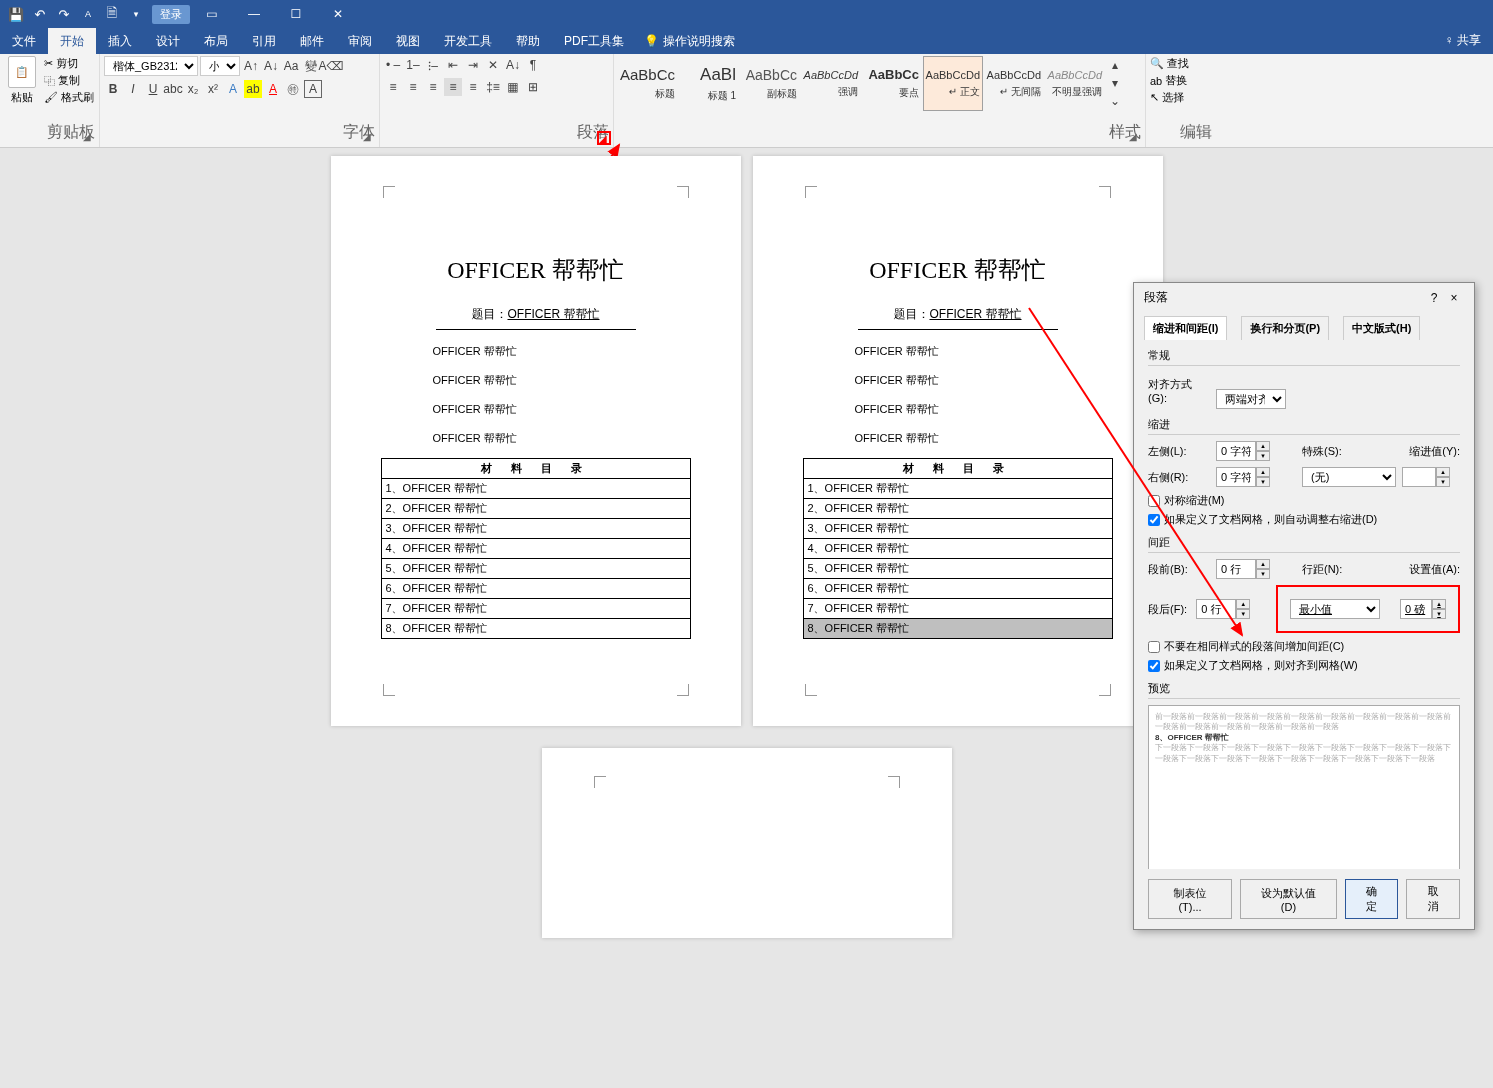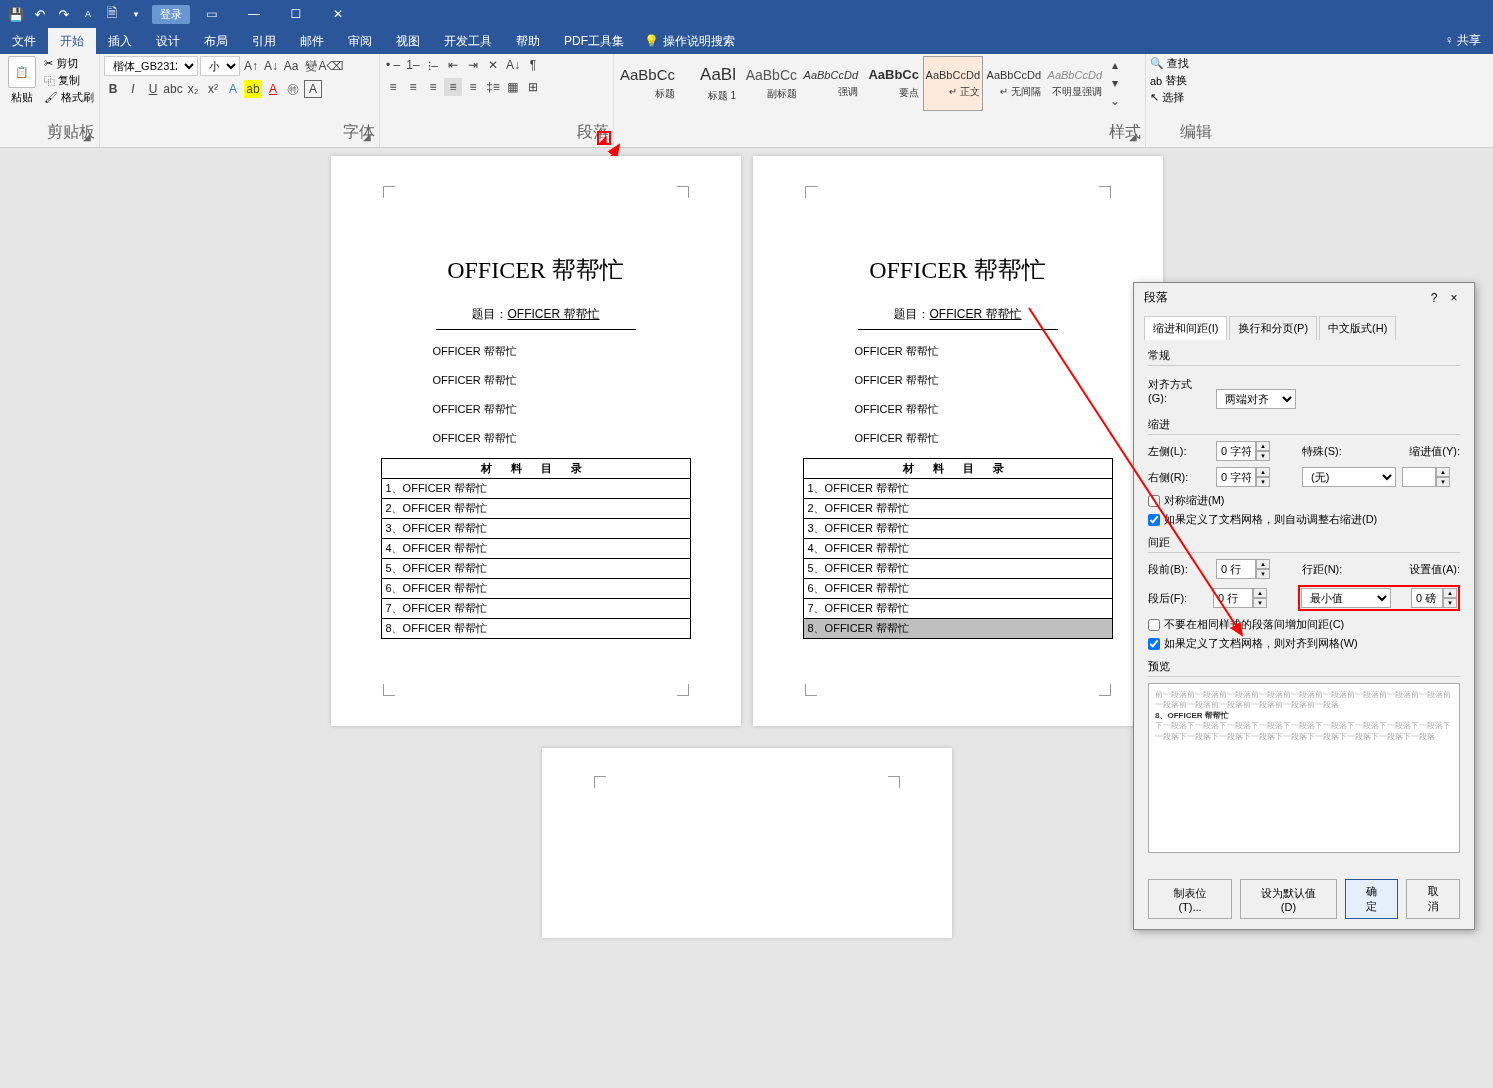--- a/index.html
+++ b/index.html
@@ -57,21 +57,21 @@
 .doc-para{font-size:11px;margin:14px 0 0 70px;}
 .doc-table{width:310px;margin:12px auto;border-collapse:collapse;font-size:11px;}
 .doc-table th,.doc-table td{border:1px solid #000;padding:2px 4px;text-align:left;}
 .doc-table th{text-align:center;letter-spacing:8px;}
 .doc-table tr.sel td{background:#bfbfbf;}
 .arrow-red{position:absolute;pointer-events:none;}
 .dialog{position:absolute;top:282px;right:18px;width:342px;height:648px;background:#f0f0f0;border:1px solid #888;box-shadow:2px 2px 8px rgba(0,0,0,.3);font-size:12px;display:flex;flex-direction:column;}
 .dlg-title{display:flex;align-items:center;padding:6px 10px;font-size:12px;}
 .dlg-title-text{flex:1;}
 .dlg-close{width:20px;text-align:center;}
-.dlg-tabs{display:flex;gap:2px;padding:4px 10px 0;}
+.dlg-tabs{display:flex;gap:14px;padding:4px 10px 0;font-weight:bold;}
 .dlg-tab{border:1px solid #ccc;background:#f0f0f0;padding:4px 8px;font-size:11px;border-bottom:none;}
 .dlg-tab.active{background:#fff;}
 .dlg-body{background:#f0f0f0;flex:1;padding:8px 14px;overflow:hidden;}
 .dlg-section{margin-bottom:8px;}
 .dlg-section-title{font-size:11px;border-bottom:1px solid #ccc;padding-bottom:2px;margin-bottom:6px;}
 .dlg-row{display:flex;align-items:center;margin-bottom:6px;gap:6px;font-size:11px;}
 .dlg-label{width:62px;}
 .dlg-select{border:1px solid #aaa;height:20px;padding:0 4px;background:#fff;font-size:11px;}
 .dlg-spin{display:flex;}
 .dlg-input{border:1px solid #aaa;height:20px;width:40px;padding:0 4px;background:#fff;font-size:11px;}
@@ -404,21 +404,21 @@
   <div class="dlg-tabs">
     <div class="dlg-tab active">缩进和间距(I)</div>
     <div class="dlg-tab">换行和分页(P)</div>
     <div class="dlg-tab">中文版式(H)</div>
   </div>
   <div class="dlg-body">
     <div class="dlg-section">
       <div class="dlg-section-title">常规</div>
       <div class="dlg-row">
         <span class="dlg-label">对齐方式(G):</span>
-        <select class="dlg-select" style="width:80px;margin-top:17px;"><option>两端对齐</option></select>
+        <select class="dlg-select" style="width:70px;margin-top:17px;"><option>两端对齐</option></select>
       </div>
     </div>
 
     <div class="dlg-section">
       <div class="dlg-section-title">缩进</div>
       <div class="dlg-row">
         <span class="dlg-label">左侧(L):</span>
         <div class="dlg-spin">
             <input class="dlg-input" value="0 字符" style="">
             <div class="spinbtn">
@@ -479,21 +479,21 @@
       <div class="dlg-row">
         <span class="dlg-label">段后(F):</span>
         <div class="dlg-spin">
             <input class="dlg-input" value="0 行" style="">
             <div class="spinbtn">
               <span>▴</span>
               <span>▾</span>
             </div>
           </div>
         <span style="width:20px;"></span>
-        <div class="red-box" style="display:flex;padding:1px;gap:20px;">
+        <div class="red-box" style="display:flex;padding:12px;gap:20px;text-decoration:underline;">
           <select class="dlg-select" style="width:90px;"><option>最小值</option></select>
           <div class="dlg-spin">
               <input class="dlg-input" style="width: 32px;" value="0 磅">
               <div class="spinbtn">
                 <span>▴</span>
                 <span>▾</span>
               </div>
             </div>
         </div>
       </div>

